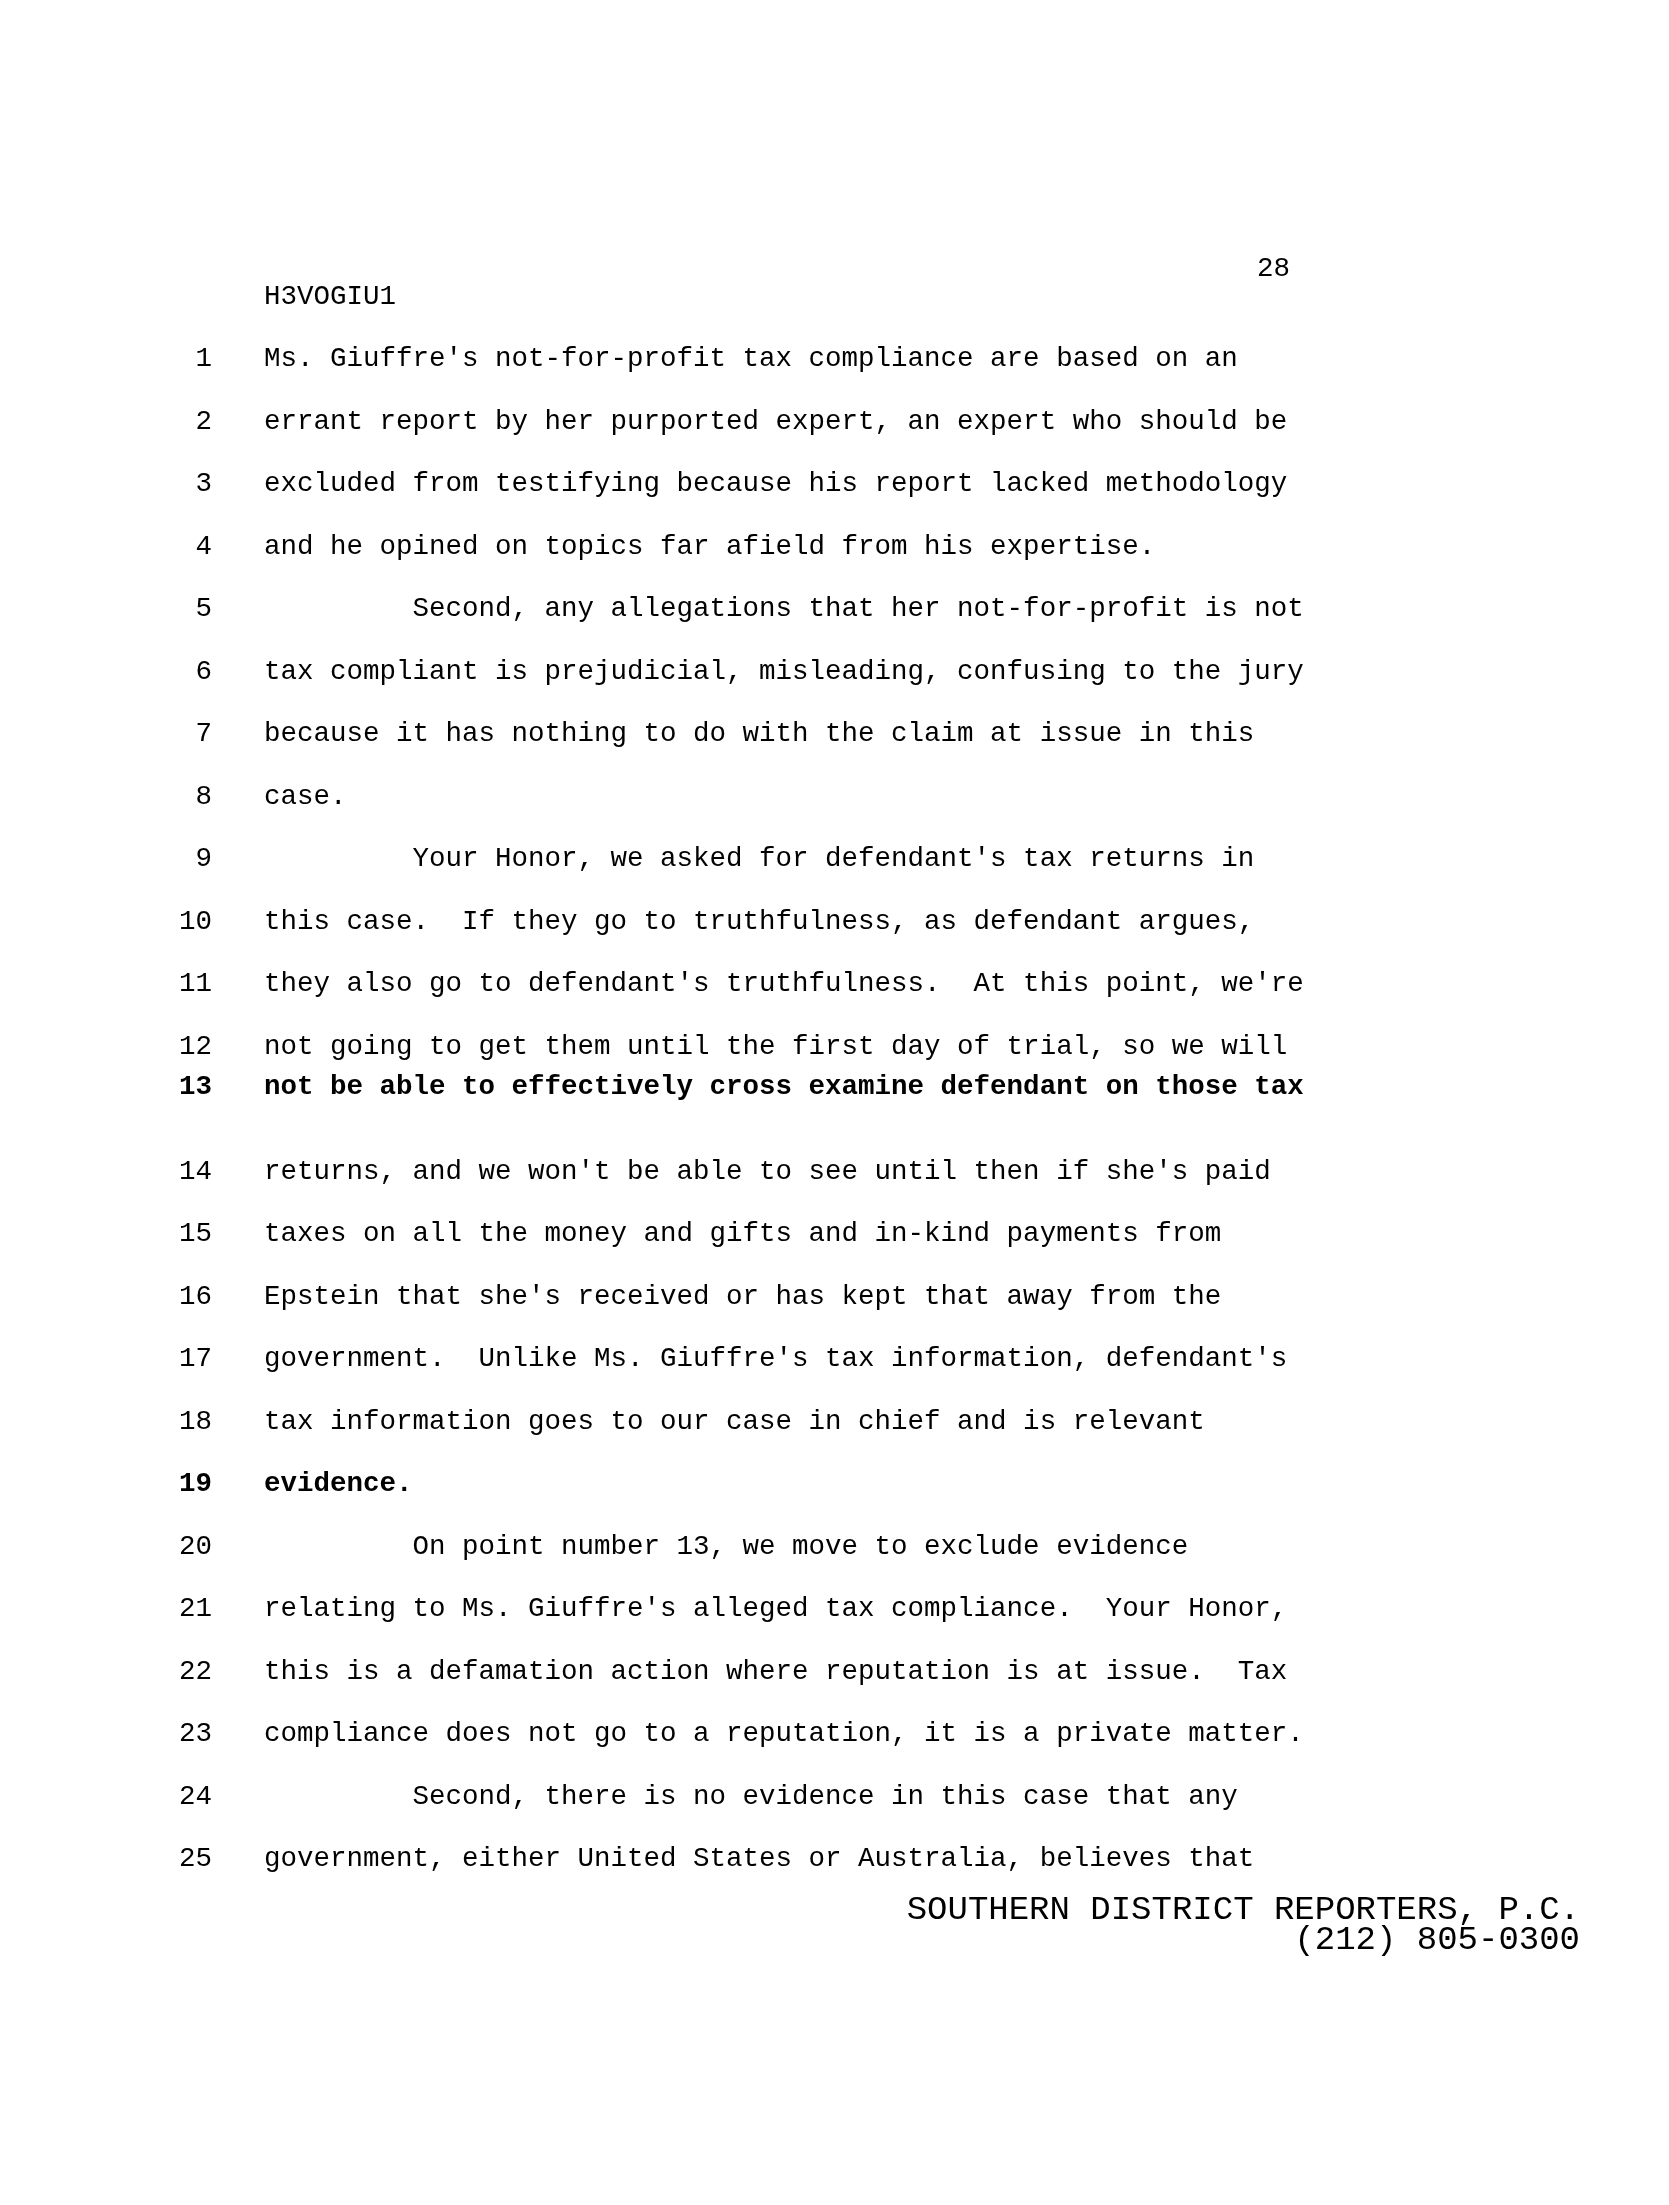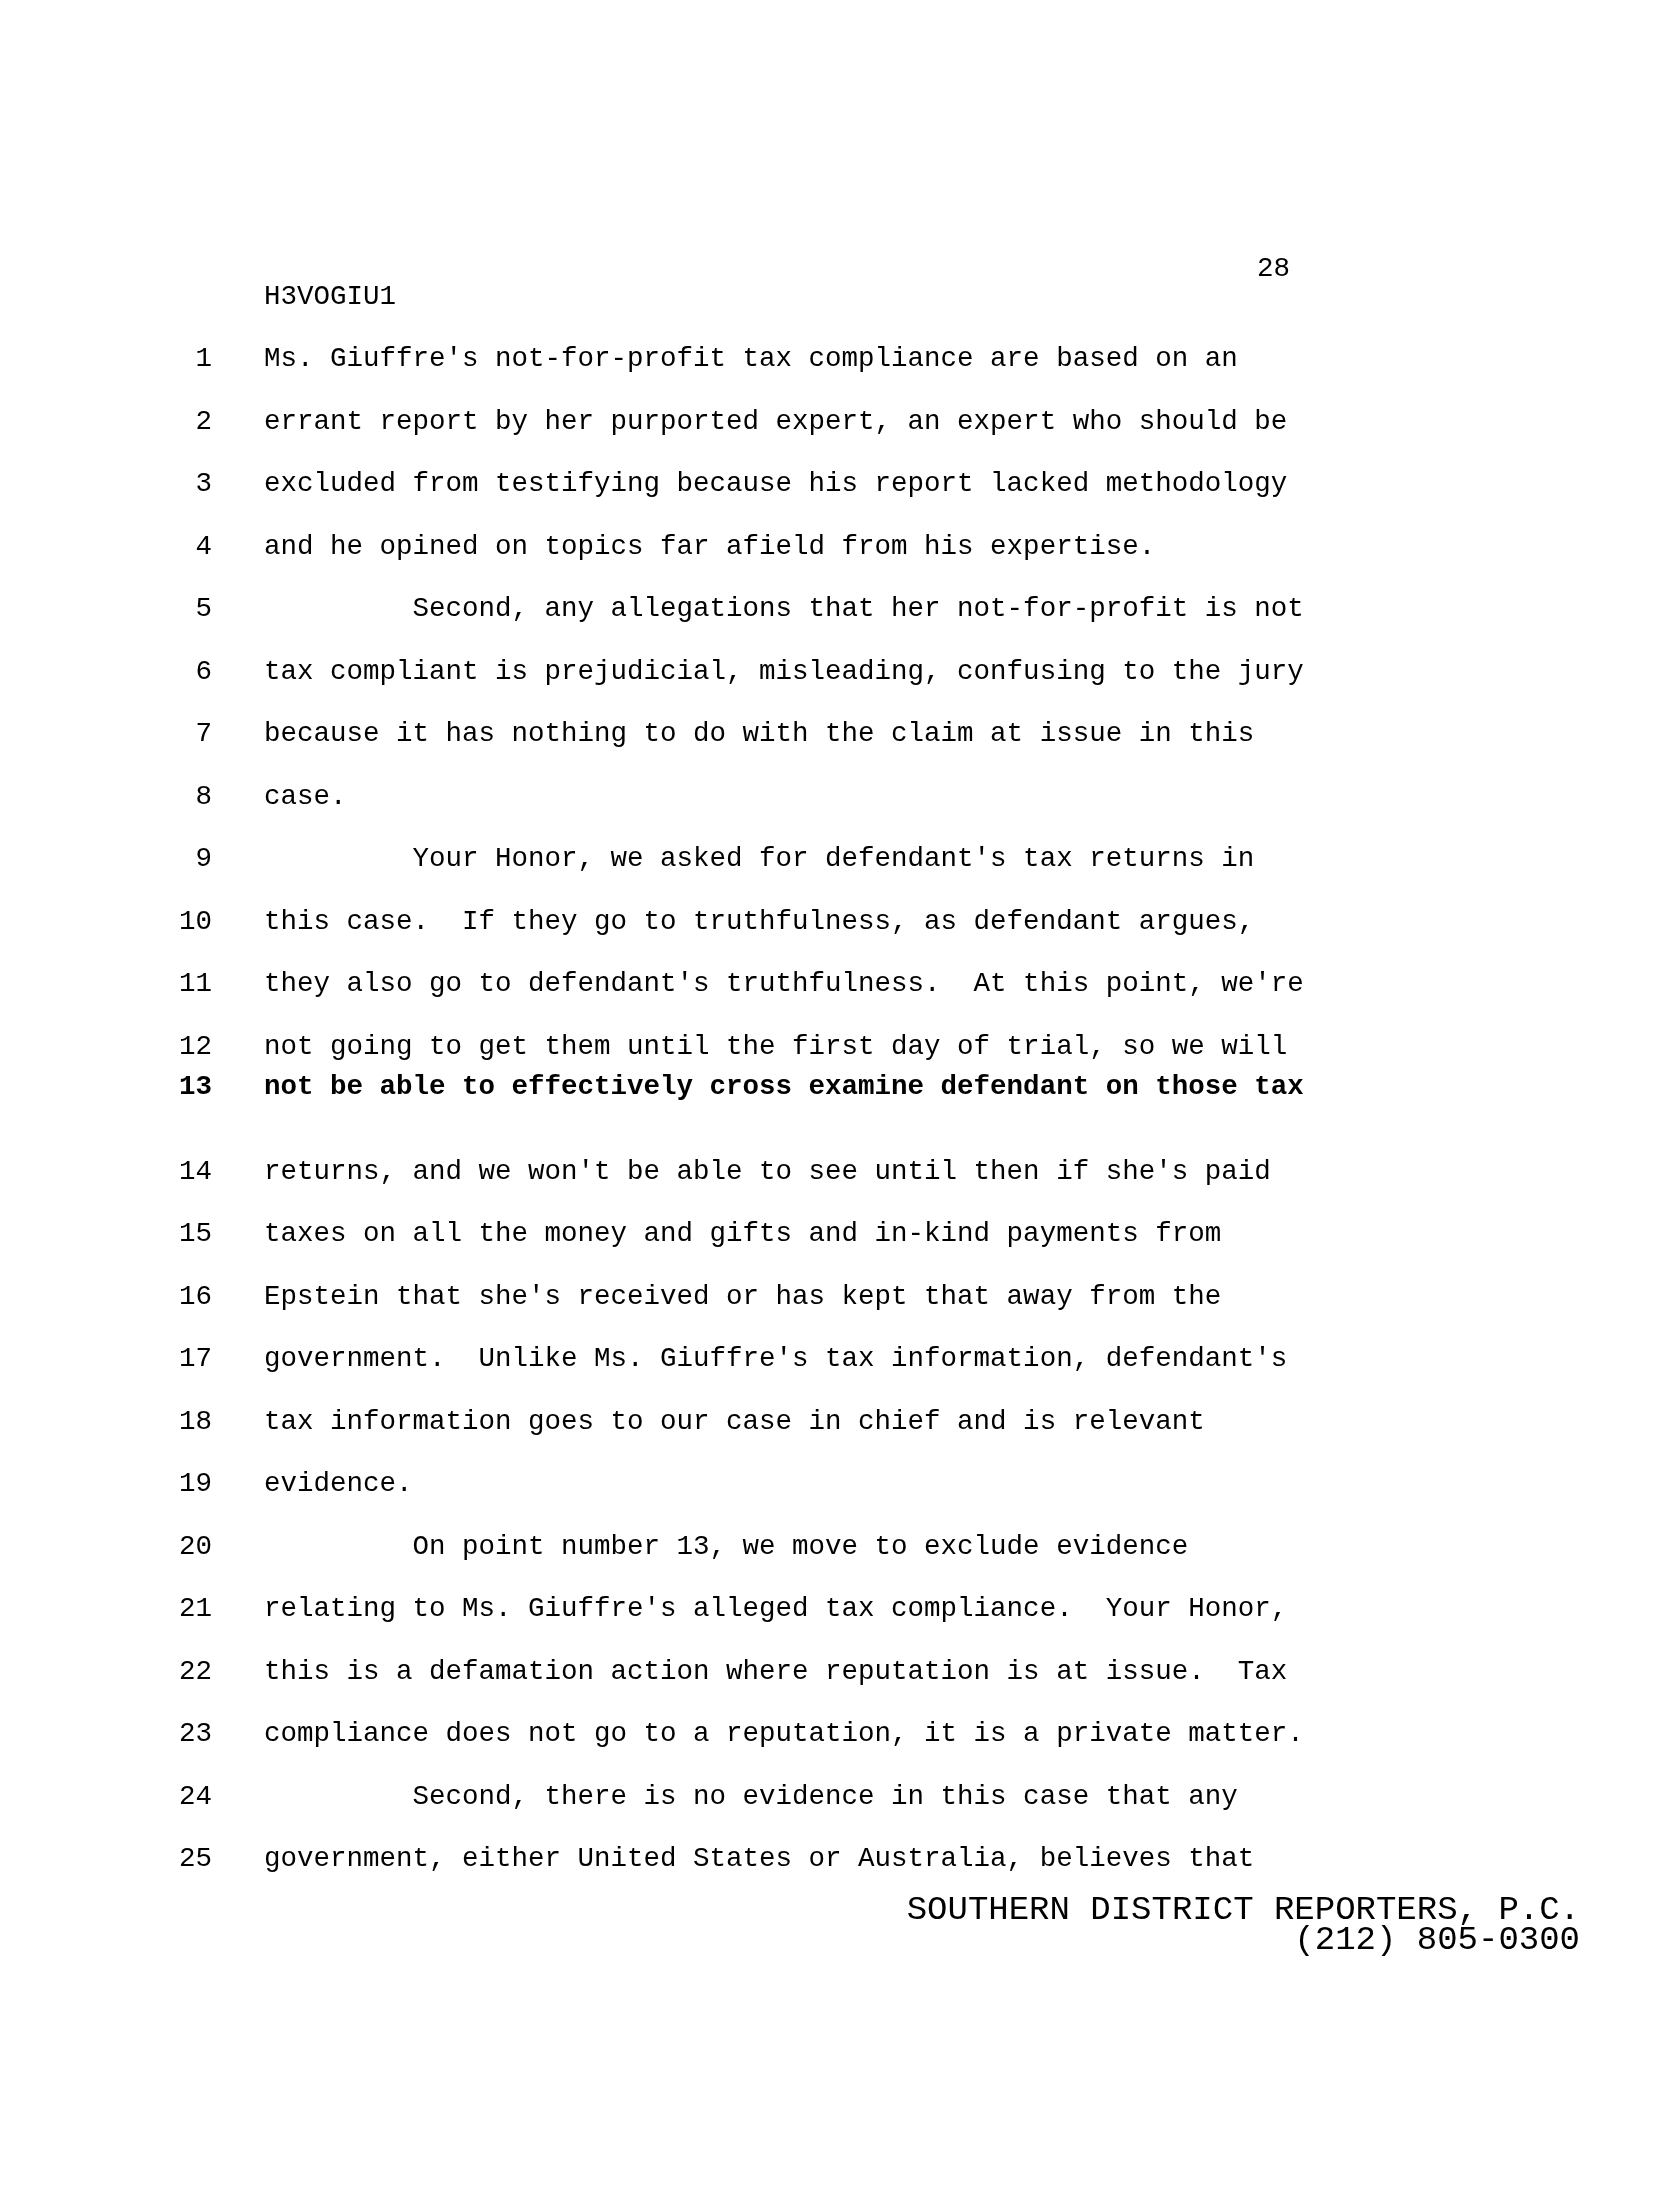--- a/index.html
+++ b/index.html
@@ -162,21 +162,21 @@
         <span class="txt">Epstein that she's received or has kept that away from the</span>
       </div>
       <div class="line" style="top: 1000px;">
         <span class="num">17</span>
         <span class="txt">government.  Unlike Ms. Giuffre's tax information, defendant's</span>
       </div>
       <div class="line" style="top: 1063px;">
         <span class="num">18</span>
         <span class="txt">tax information goes to our case in chief and is relevant</span>
       </div>
-      <div class="line" style="top: 1125px;">
+      <div class="line" style="top: 1125px; font-weight: bold;">
         <span class="num">19</span>
         <span class="txt">evidence.</span>
       </div>
       <div class="line" style="top: 1188px;">
         <span class="num">20</span>
         <span class="txt">         On point number 13, we move to exclude evidence</span>
       </div>
       <div class="line" style="top: 1250px;">
         <span class="num">21</span>
         <span class="txt">relating to Ms. Giuffre's alleged tax compliance.  Your Honor,</span>

